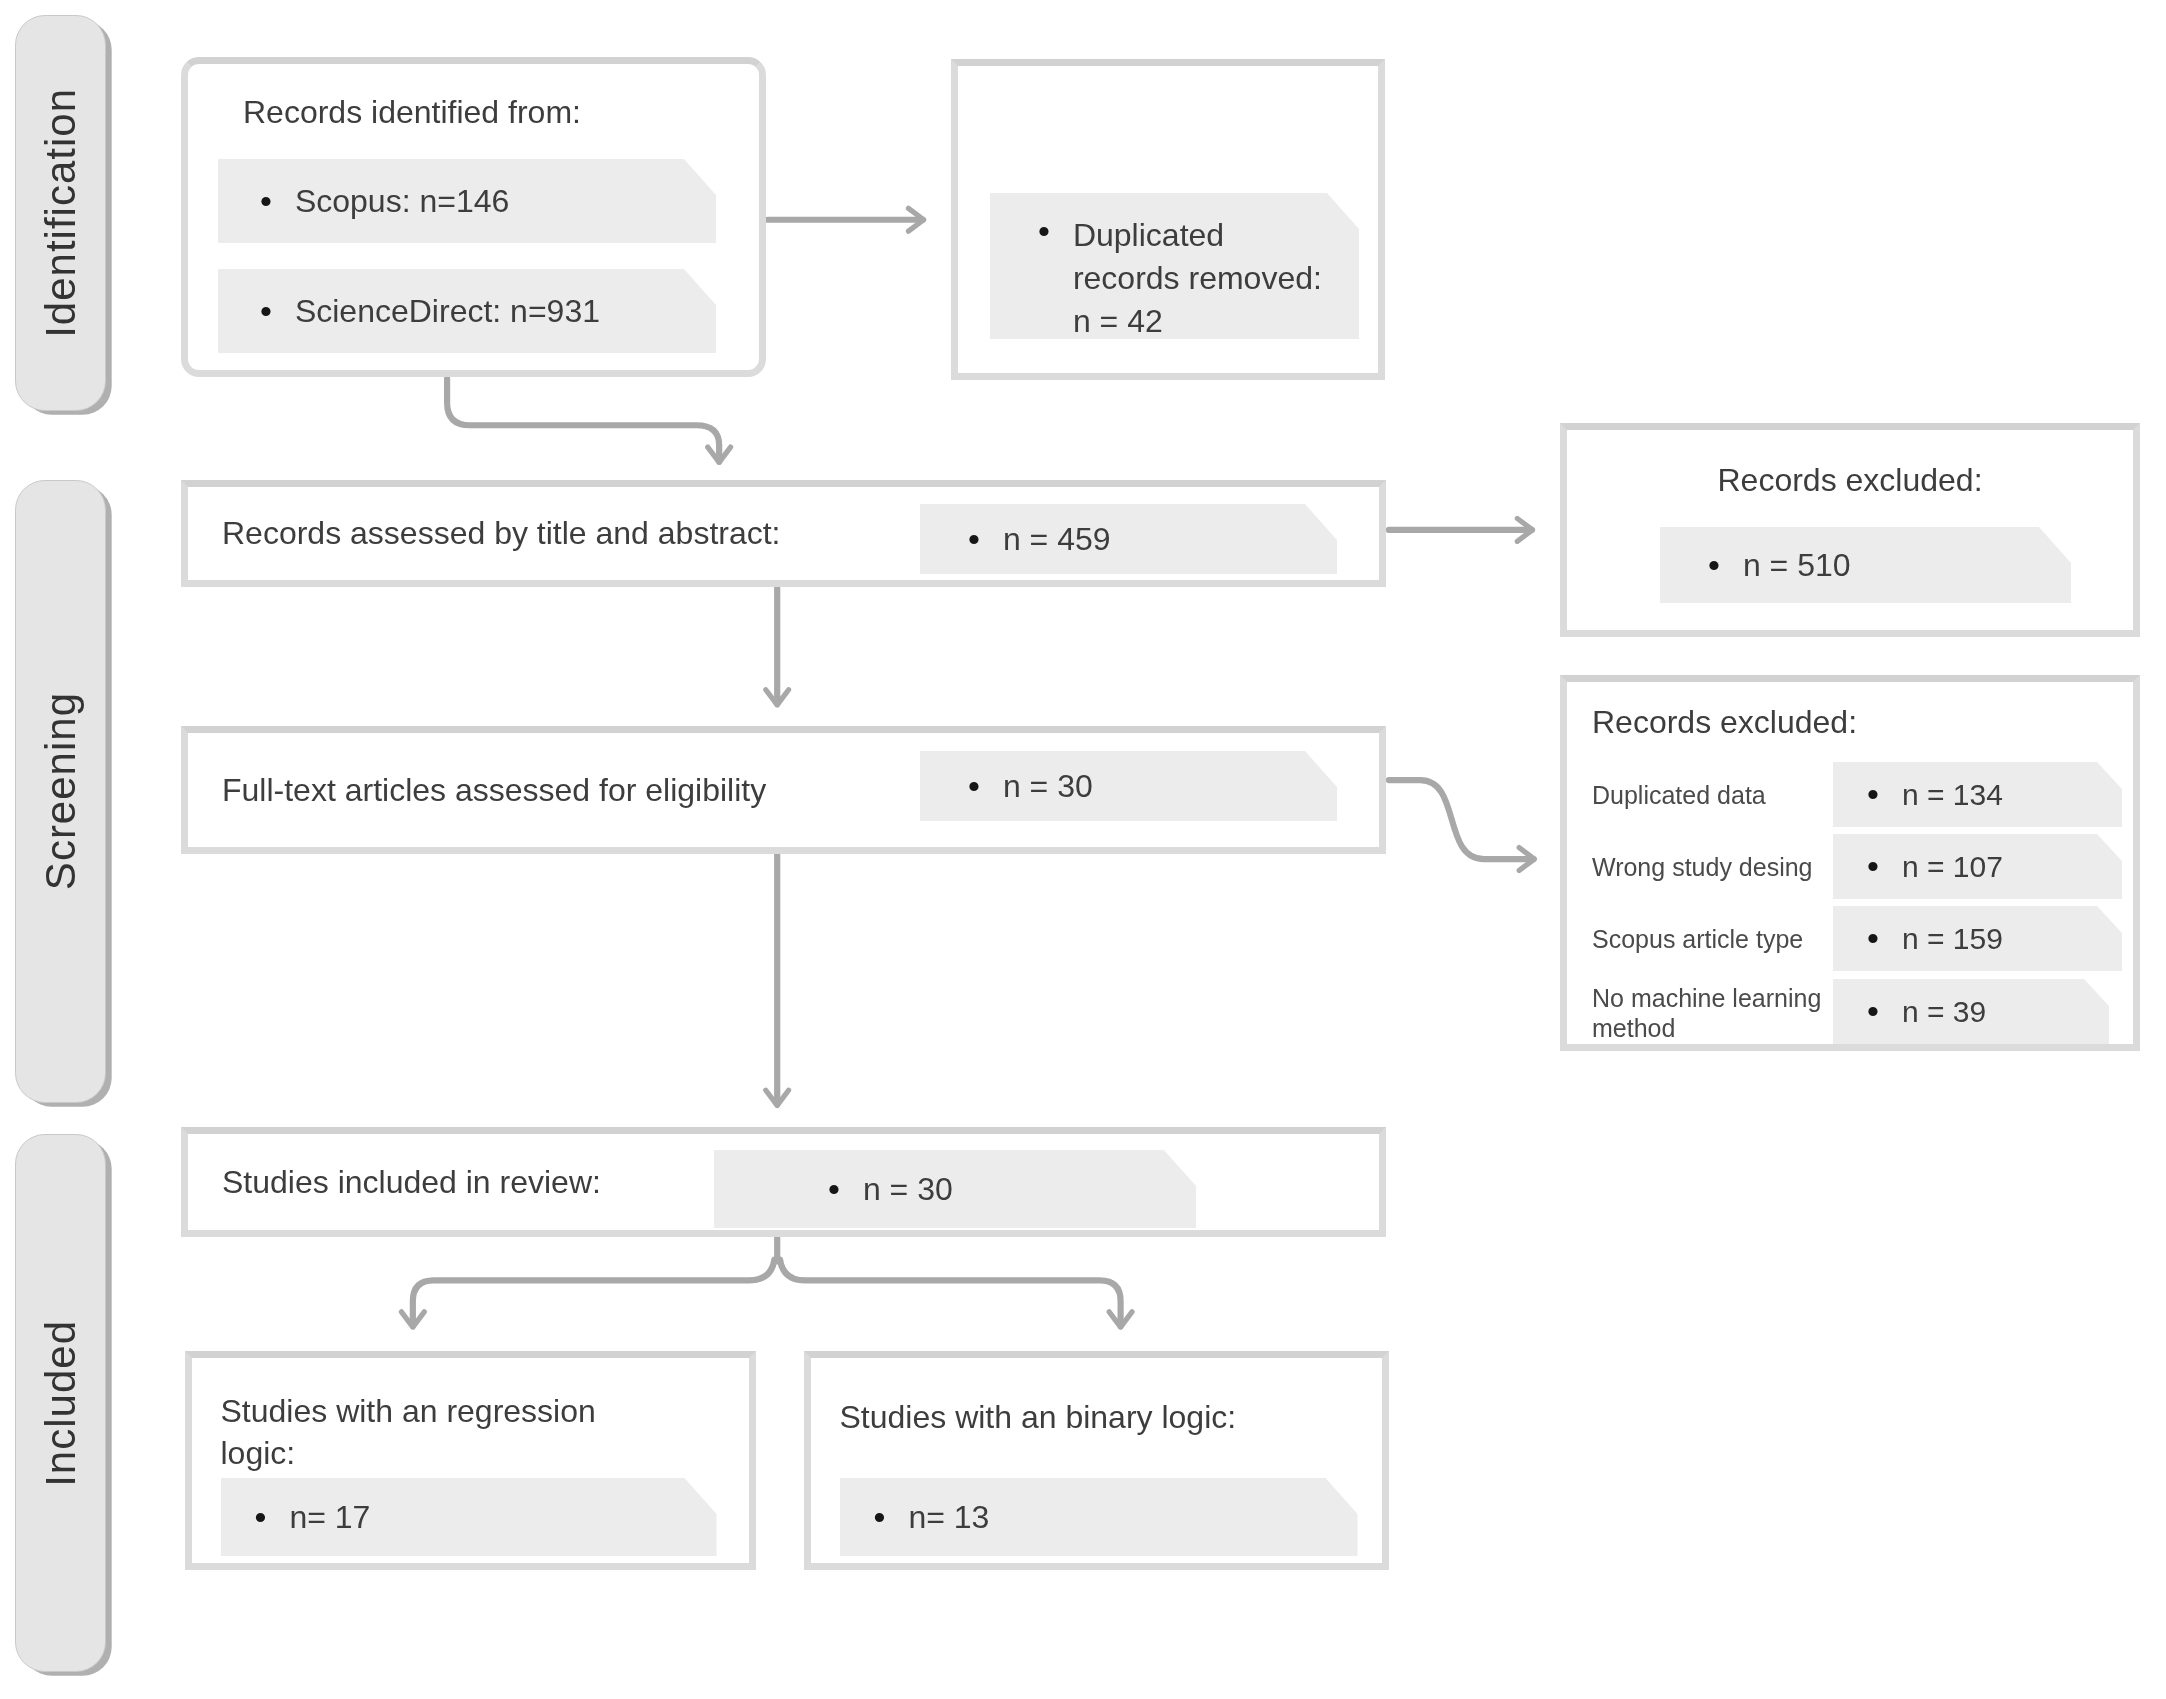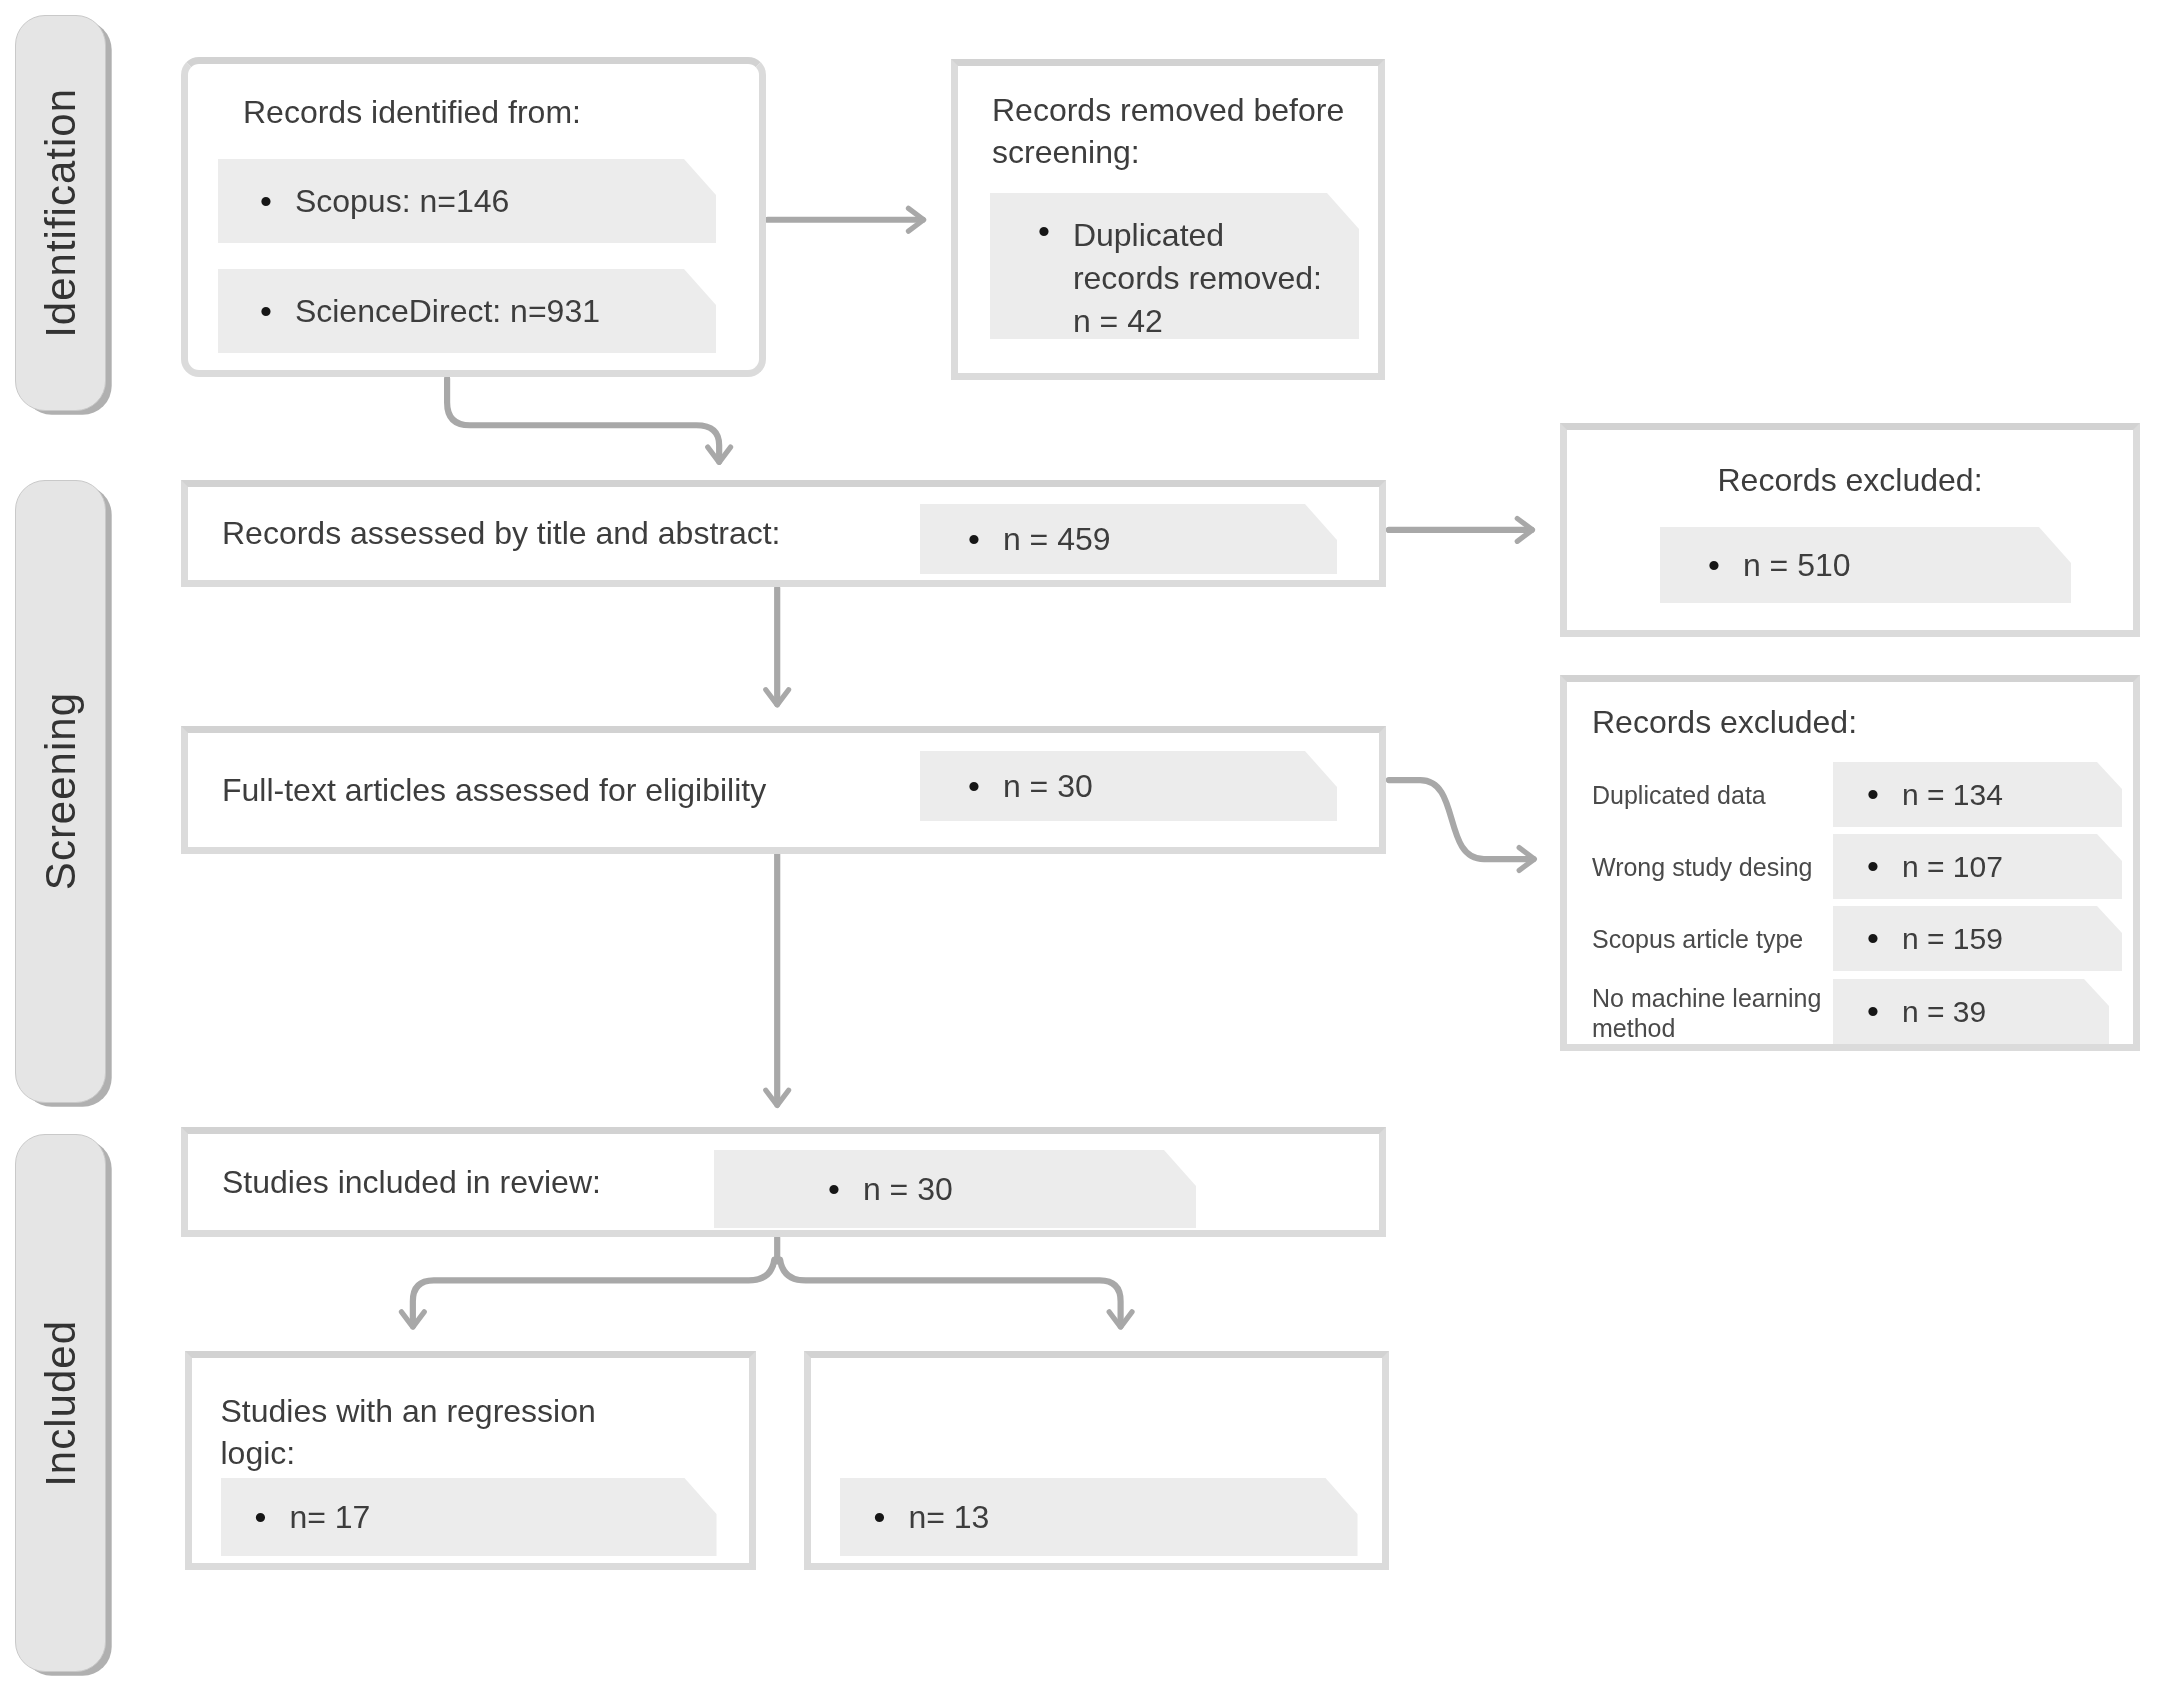--- a/index.html
+++ b/index.html
@@ -102,21 +102,20 @@
       <span class="dot">•</span>
       <span class="txt">Scopus: n=146</span>
     </div>
     <div class="pill" style="left:30px;top:205px;width:498px;height:84px;padding-left:42px;">
       <span class="dot">•</span>
       <span class="txt">ScienceDirect: n=931</span>
     </div>
   </div>
 
   <div class="fbox" style="left:951px;top:59px;width:434px;height:321px;">
-    <div class="title" style="left:34px;top:23px;width:361px;">Records removed before screening:</div>
     <div class="pill wrap" style="left:32px;top:127px;width:369px;height:146px;padding-left:48px;padding-right:25px;">
       <span class="dot">•</span>
       <span class="txt">Duplicated records removed: n = 42</span>
     </div>
   </div>
 
   <div class="fbox" style="left:181px;top:480px;width:1205px;height:107px;">
     <div class="rowtext">Records assessed by title and abstract:</div>
     <div class="pill" style="left:732px;top:17px;width:417px;height:70px;padding-left:48px;">
       <span class="dot">•</span>
@@ -178,20 +177,21 @@
 
   <div class="fbox" style="left:185px;top:1351px;width:571px;height:219px;">
     <div class="title" style="left:28.5px;top:32px;width:457px;">Studies with an regression logic:</div>
     <div class="pill" style="left:28.5px;top:120px;width:496px;height:78px;padding-left:34px;">
       <span class="dot">•</span>
       <span class="txt">n= 17</span>
     </div>
   </div>
 
   <div class="fbox" style="left:804px;top:1351px;width:585px;height:219px;">
+    <div class="title" style="left:28.5px;top:38px;width:533px;">Studies with an binary logic:</div>
     <div class="pill" style="left:28.5px;top:120px;width:518px;height:78px;padding-left:34px;">
       <span class="dot">•</span>
       <span class="txt">n= 13</span>
     </div>
   </div>
 
 </div>
 
 
 </body></html>

